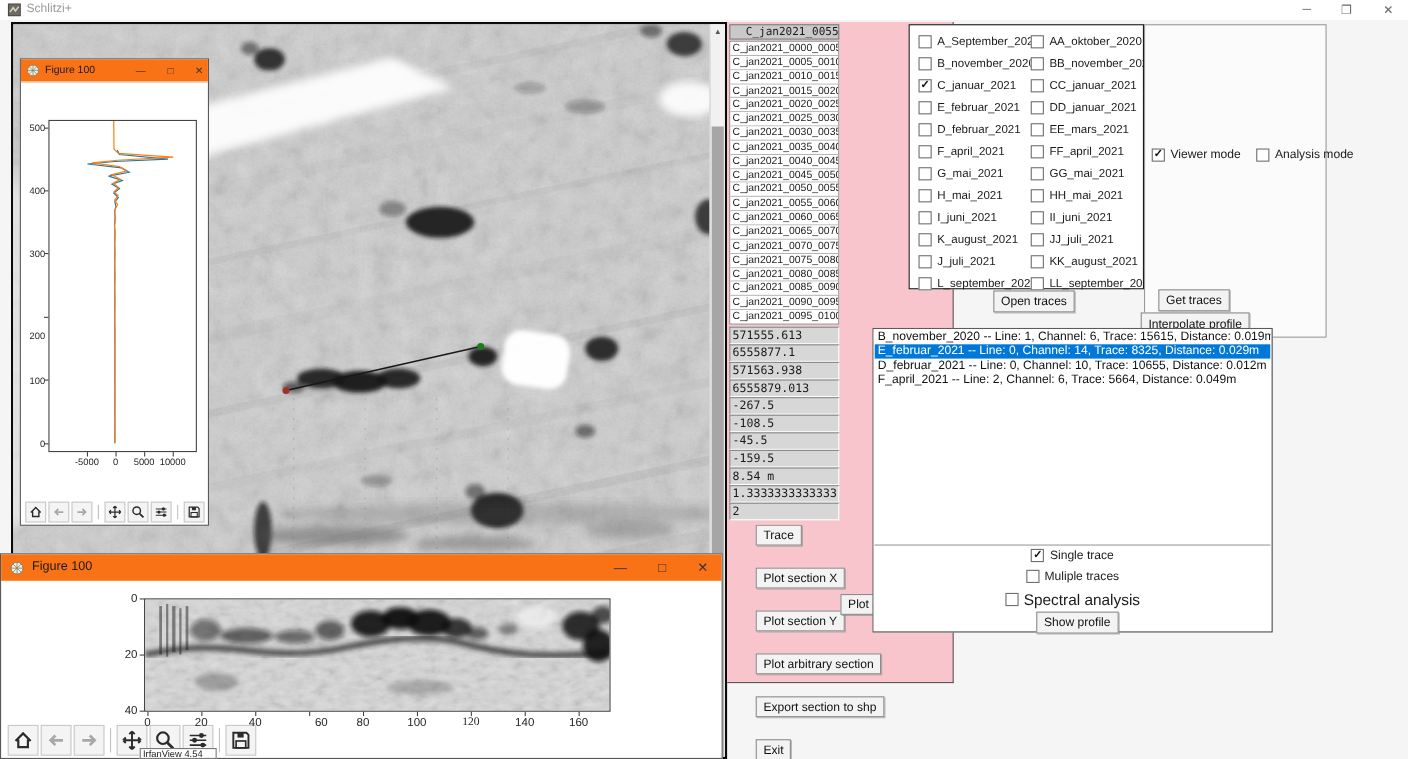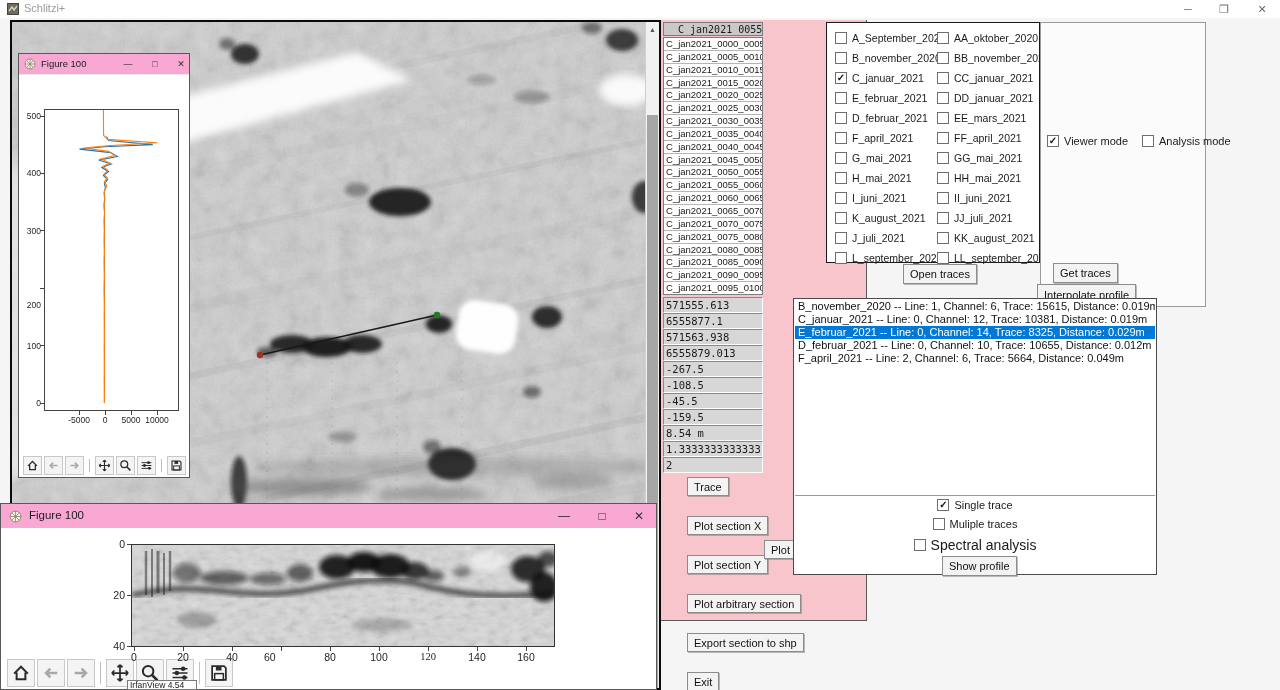--- a/index.html
+++ b/index.html
@@ -58,21 +58,21 @@
             box-sizing:border-box;z-index:4;}
   .trace-listbox{position:absolute;left:1px;top:1px;width:360px;height:195px;border-bottom:1px solid #9a9a9a;overflow:hidden;}
   .trace-item{height:13px;font-size:11px;line-height:13px;padding-left:3px;white-space:nowrap;color:#111;}
   .trace-item.selected{background:#0078d7;color:#ffffff;}
   .trace-options{position:absolute;left:0;top:200px;width:100%;display:flex;flex-direction:column;align-items:center;gap:7px;}
   .show-profile{position:absolute;left:148px;top:257px;height:20px;}
   
   .figwin{position:absolute;background:#ffffff;border:1px solid #585858;box-sizing:border-box;}
   .fig-top{left:18px;top:53px;width:172px;height:425px;z-index:5;}
   .fig-bottom{left:0px;top:503px;width:657px;height:187px;z-index:6;}
-  .fig-tb{position:absolute;left:0;top:0;width:100%;background:#f9a8d4;}
+  .fig-tb{position:absolute;left:0;top:0;width:100%;background:#f97316;}
   .fig-title{position:absolute;color:#1a1a1a;white-space:nowrap;}
   .fig-ctl{position:absolute;display:flex;align-items:center;justify-content:center;color:#333;}
   .axes{position:absolute;border:1px solid #444;box-sizing:border-box;background:#fff;}
   .tick-label{position:absolute;color:#262626;white-space:nowrap;}
   .tickmark{position:absolute;background:#444;}
   .toolbar{position:absolute;display:flex;align-items:center;gap:2px;}
   .tool{display:flex;align-items:center;justify-content:center;background:#f4f4f4;border:1px solid #c8c8c8;color:#2b2b2b;}
   .tool.gray{color:#a8a8a8;}
   .tsep{width:1px;background:#c0c0c0;margin:0 3px;}
   
@@ -355,21 +355,20 @@
           <span>Analysis mode</span>
         </label>
       </div>
   </div>
   <div class="btn" style="left:1053px;top:263px;height:20px;z-index:2;">Get traces</div>
   <div class="btn" style="left:1037px;top:284px;height:21px;z-index:3;">Interpolate profile</div>
 
   <div class="lb-panel">
     <div class="trace-listbox" id="trace-listbox">
         <div class="trace-item">B_november_2020 -- Line: 1, Channel: 6, Trace: 15615, Distance: 0.019m</div>
-        <div class="trace-item">C_januar_2021 -- Line: 0, Channel: 12, Trace: 10381, Distance: 0.019m</div>
         <div class="trace-item selected">E_februar_2021 -- Line: 0, Channel: 14, Trace: 8325, Distance: 0.029m</div>
         <div class="trace-item">D_februar_2021 -- Line: 0, Channel: 10, Trace: 10655, Distance: 0.012m</div>
         <div class="trace-item">F_april_2021 -- Line: 2, Channel: 6, Trace: 5664, Distance: 0.049m</div>
       </div>
     <div class="trace-options" id="trace-options">
         <label class="cb" style="font-size: 11px;">
           <span class="box">✓</span>
           <span>Single trace</span>
         </label>
         <label class="cb" style="font-size: 11px;">
@@ -574,21 +573,21 @@
       <div class="tick-label" style="left: 100px; top: 85px; font-size: 10.5px; width: 24px; text-align: right;">20</div>
       <div class="tickmark" style="left: 126px; top: 90.5px; width: 4px; height: 1px;"></div>
       <div class="tick-label" style="left: 100px; top: 136px; font-size: 10.5px; width: 24px; text-align: right;">40</div>
       <div class="tickmark" style="left: 126px; top: 141.5px; width: 4px; height: 1px;"></div>
       <div class="tick-label" style="left: 116px; top: 147px; font-size: 10.5px; width: 34px; text-align: center;">0</div>
       <div class="tickmark" style="left: 132.5px; top: 143px; width: 1px; height: 4px;"></div>
       <div class="tick-label" style="left: 165px; top: 147px; font-size: 10.5px; width: 34px; text-align: center;">20</div>
       <div class="tickmark" style="left: 181.5px; top: 143px; width: 1px; height: 4px;"></div>
       <div class="tick-label" style="left: 214px; top: 147px; font-size: 10.5px; width: 34px; text-align: center;">40</div>
       <div class="tickmark" style="left: 230.5px; top: 143px; width: 1px; height: 4px;"></div>
-      <div class="tick-label" style="left: 263px; top: 147px; font-size: 10.5px; width: 34px; text-align: left;">60</div>
+      <div class="tick-label" style="left: 263px; top: 147px; font-size: 10.5px; width: 34px; text-align: right;">60</div>
       <div class="tickmark" style="left: 279.5px; top: 143px; width: 1px; height: 4px;"></div>
       <div class="tick-label" style="left: 312px; top: 147px; font-size: 10.5px; width: 34px; text-align: center;">80</div>
       <div class="tickmark" style="left: 328.5px; top: 143px; width: 1px; height: 4px;"></div>
       <div class="tick-label" style="left: 361px; top: 147px; font-size: 10.5px; width: 34px; text-align: center;">100</div>
       <div class="tickmark" style="left: 377.5px; top: 143px; width: 1px; height: 4px;"></div>
       <div class="tick-label" style="left: 410px; top: 147px; font-size: 10.5px; width: 34px; text-align: center; font-family: Liberation Serif, serif;">120</div>
       <div class="tickmark" style="left: 426.5px; top: 143px; width: 1px; height: 4px;"></div>
       <div class="tick-label" style="left: 459px; top: 147px; font-size: 10.5px; width: 34px; text-align: center;">140</div>
       <div class="tickmark" style="left: 475.5px; top: 143px; width: 1px; height: 4px;"></div>
       <div class="tick-label" style="left: 508px; top: 147px; font-size: 10.5px; width: 34px; text-align: center;">160</div>

